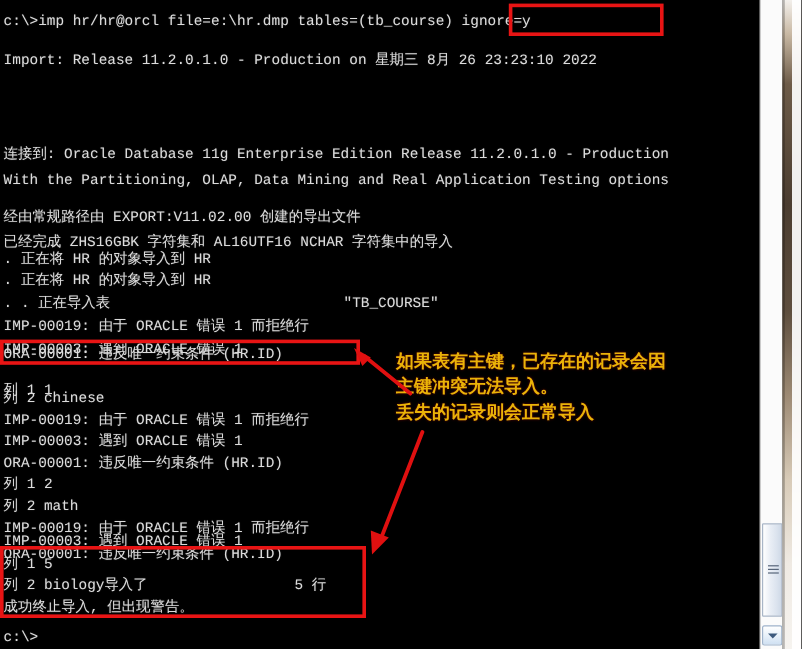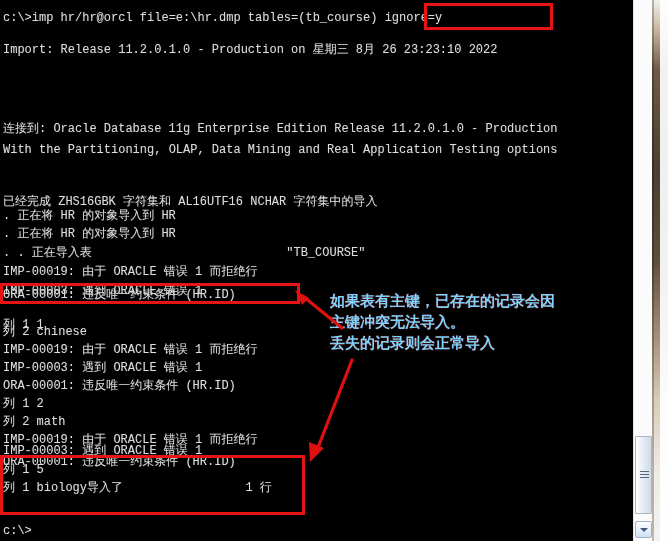--- a/index.html
+++ b/index.html
@@ -26,21 +26,21 @@
   
   .redbox {
     position: absolute;
     border: 3px solid #e81414;
     box-sizing: border-box;
     background: transparent;
     pointer-events: none;
   }
   .annot {
     position: absolute;
-    color: #7dd3fc;
+    color: #eab308;
     font-family: "DejaVu Sans", "Liberation Sans", sans-serif;
     font-size: 15px;
     line-height: 21px;
     font-weight: 700;
     white-space: pre;
     text-shadow: 0 0 2px rgba(224,16,16,0.5);
   }
   .arrowsvg {
     position: absolute;
     pointer-events: none;
@@ -147,39 +147,41 @@
 
 <div id="screen">
 
   <div id="console2" style="position:absolute;left:0;top:0;width:630px;height:541px;
        font-family:Liberation Mono, monospace;font-size:12px;
        line-height:21px;color:#dcdcdc;white-space:pre;">
     <div class="cline" style="top:8px">c:\&gt;imp hr/hr@orcl file=e:\hr.dmp tables=(tb_course) ignore=y</div>
     <div class="cline" style="top:40px">Import: Release 11.2.0.1.0 - Production on 星期三 8月 26 23:23:10 2022</div>
     <div class="cline" style="top:119px">连接到: Oracle Database 11g Enterprise Edition Release 11.2.0.1.0 - Production</div>
     <div class="cline" style="top:140px">With the Partitioning, OLAP, Data Mining and Real Application Testing options</div>
+    <div class="cline" style="top:171px">经由常规路径由 EXPORT:V11.02.00 创建的导出文件</div>
     <div class="cline" style="top:192px">已经完成 ZHS16GBK 字符集和 AL16UTF16 NCHAR 字符集中的导入</div>
     <div class="cline" style="top:206px">. 正在将 HR 的对象导入到 HR</div>
     <div class="cline" style="top:224px">. 正在将 HR 的对象导入到 HR</div>
     <div class="cline" style="top:243px">. . 正在导入表                           "TB_COURSE"</div>
     <div class="cline" style="top:262px">IMP-00019: 由于 ORACLE 错误 1 而拒绝行</div>
     <div class="cline" style="top:281px">IMP-00003: 遇到 ORACLE 错误 1</div>
     <div class="cline" style="top:285px">ORA-00001: 违反唯一约束条件 (HR.ID)</div>
     <div class="cline" style="top:315px">列 1 1</div>
     <div class="cline" style="top:322px">列 2 chinese</div>
     <div class="cline" style="top:340px">IMP-00019: 由于 ORACLE 错误 1 而拒绝行</div>
     <div class="cline" style="top:358px">IMP-00003: 遇到 ORACLE 错误 1</div>
     <div class="cline" style="top:376px">ORA-00001: 违反唯一约束条件 (HR.ID)</div>
     <div class="cline" style="top:394px">列 1 2</div>
     <div class="cline" style="top:412px">列 2 math</div>
     <div class="cline" style="top:430px">IMP-00019: 由于 ORACLE 错误 1 而拒绝行</div>
     <div class="cline" style="top:441px">IMP-00003: 遇到 ORACLE 错误 1</div>
     <div class="cline" style="top:452px">ORA-00001: 违反唯一约束条件 (HR.ID)</div>
     <div class="cline" style="top:460px">列 1 5</div>
-    <div class="cline" style="top:478px">列 1 biology导入了                 1 行</div>
+    <div class="cline" style="top:478px">列 2 biology导入了                 5 行</div>
+    <div class="cline" style="top:496px">成功终止导入, 但出现警告。</div>
     <div class="cline" style="top:521px">c:\&gt;</div>
   </div>
 
   <div class="redbox" style="left:424px; top:3px;   width:129px; height:27px;"></div>
 
   <div class="redbox" style="left:0px;   top:283px; width:300px; height:21px;"></div>
 
   <div class="redbox" style="left:0px;   top:455px; width:305px; height:60px;"></div>
 
   <div class="annot" style="left:330px; top:291px;">如果表有主键，已存在的记录会因</div>

